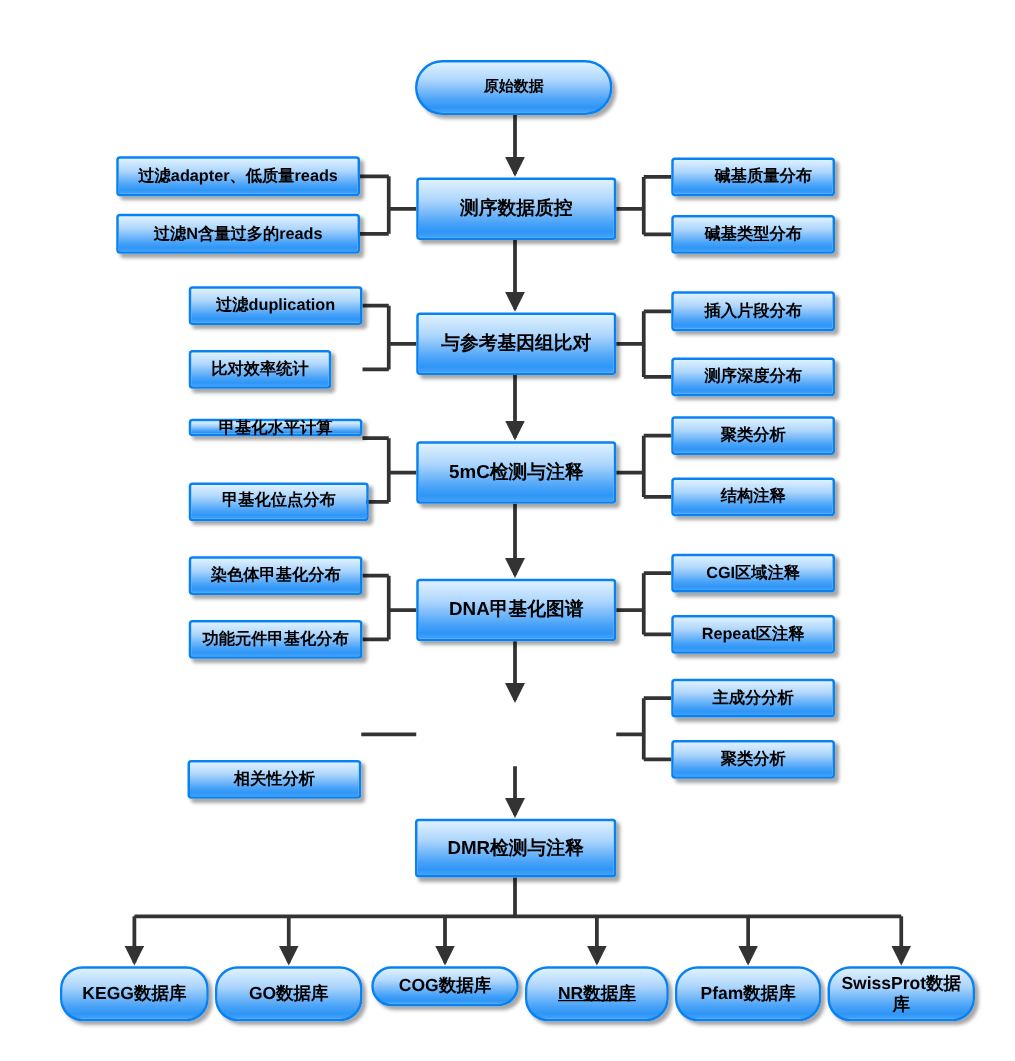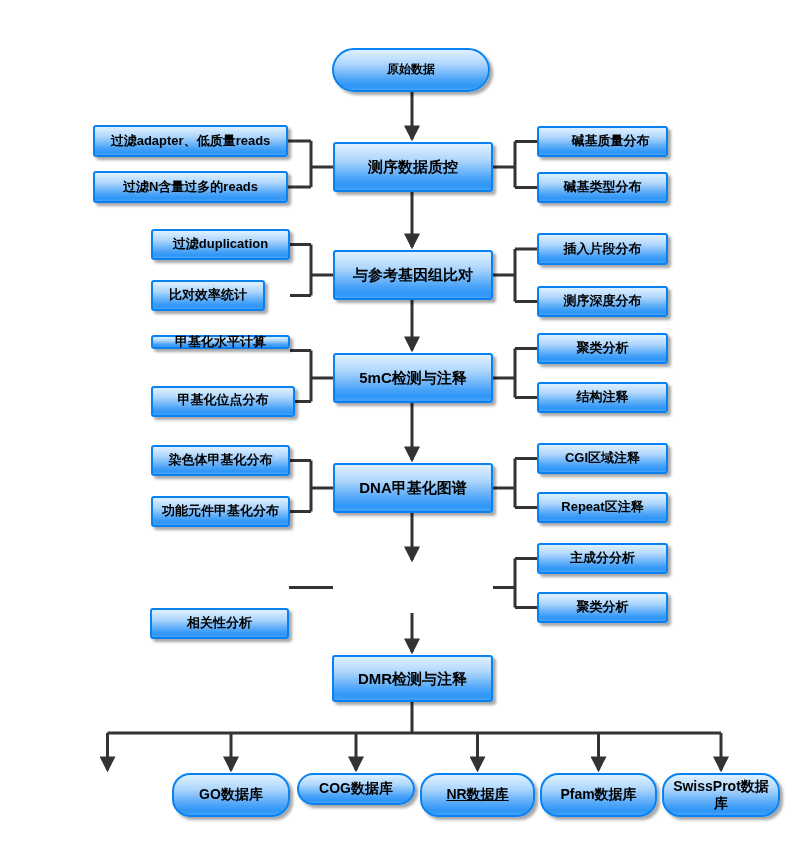--- a/index.html
+++ b/index.html
@@ -91,19 +91,20 @@
   <div class="node center-node" style="left:333px;top:463px;width:160px;height:50px;">DNA甲基化图谱</div>
   <div class="node side-node" style="left:537px;top:443px;width:131px;height:31px;">CGI区域注释</div>
   <div class="node side-node" style="left:537px;top:492px;width:131px;height:31px;">Repeat区注释</div>
 
   <div class="node side-node" style="left:150px;top:572px;width:139px;height:31px;margin-top:36px;">相关性分析</div>
   <div class="node side-node" style="left:537px;top:543px;width:131px;height:31px;">主成分分析</div>
   <div class="node side-node" style="left:537px;top:592px;width:131px;height:31px;">聚类分析</div>
 
   <div class="node center-node" style="left:332px;top:655px;width:161px;height:47px;">DMR检测与注释</div>
 
+  <div class="node db-pill" style="left:48px;top:773px;width:119px;height:44px;">KEGG数据库</div>
   <div class="node db-pill" style="left:172px;top:773px;width:118px;height:44px;">GO数据库</div>
   <div class="node db-pill" style="left:297px;top:773px;width:118px;height:32px;">COG数据库</div>
   <div class="node db-pill" style="left:420px;top:773px;width:115px;height:44px;text-decoration:underline;">NR数据库</div>
   <div class="node db-pill" style="left:540px;top:773px;width:117px;height:44px;">Pfam数据库</div>
   <div class="node db-pill" style="left:662px;top:773px;width:118px;height:44px;">SwissProt数据库</div>
 
 </div>
 
 </body></html>

